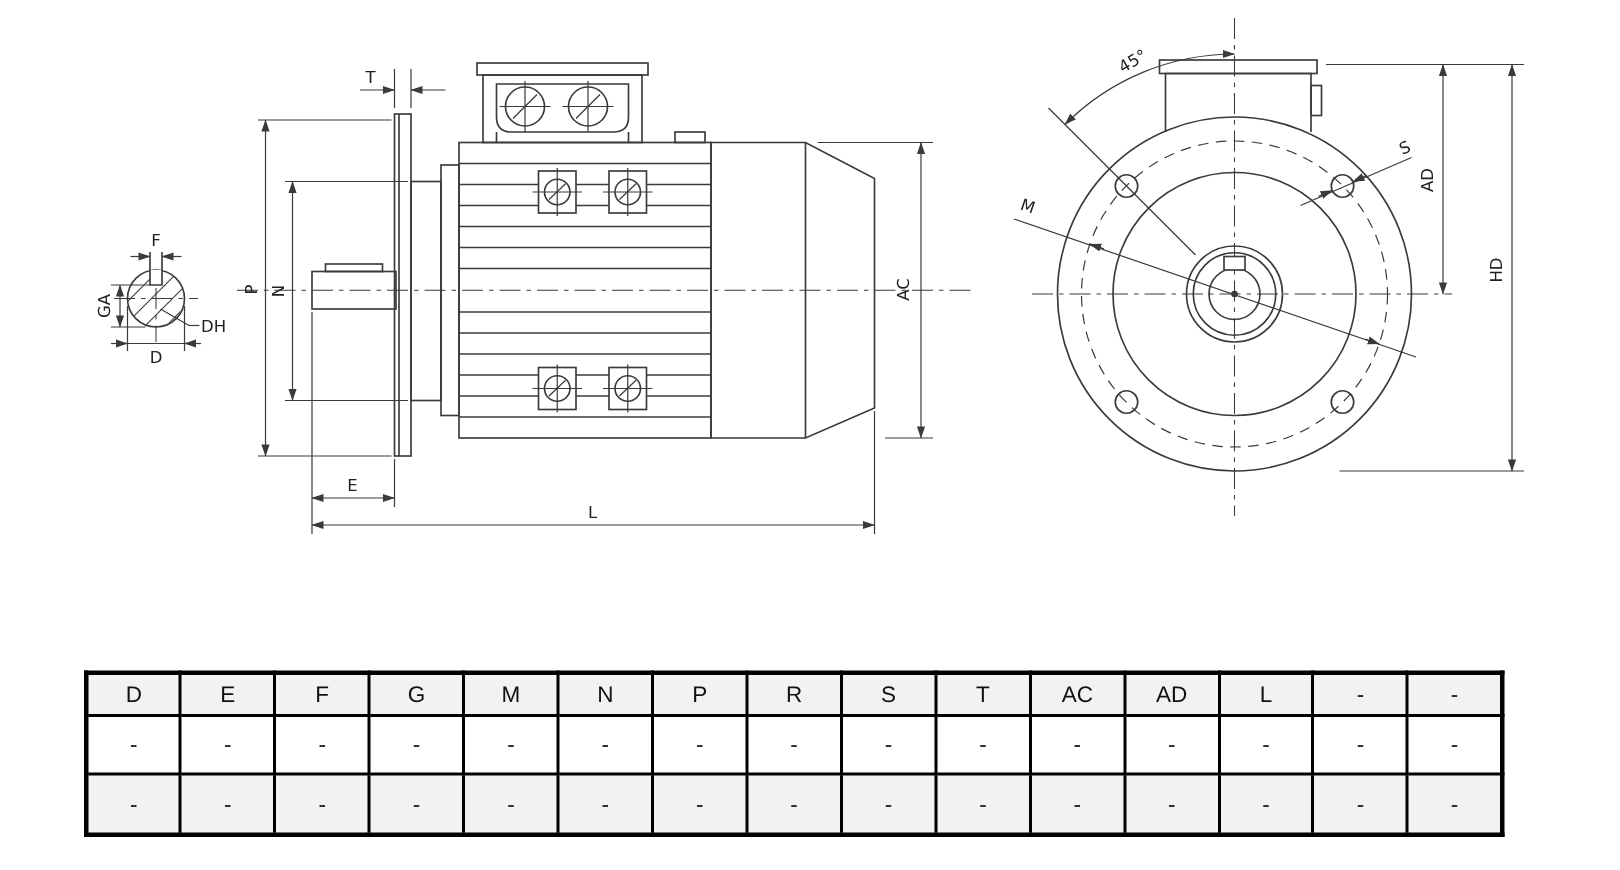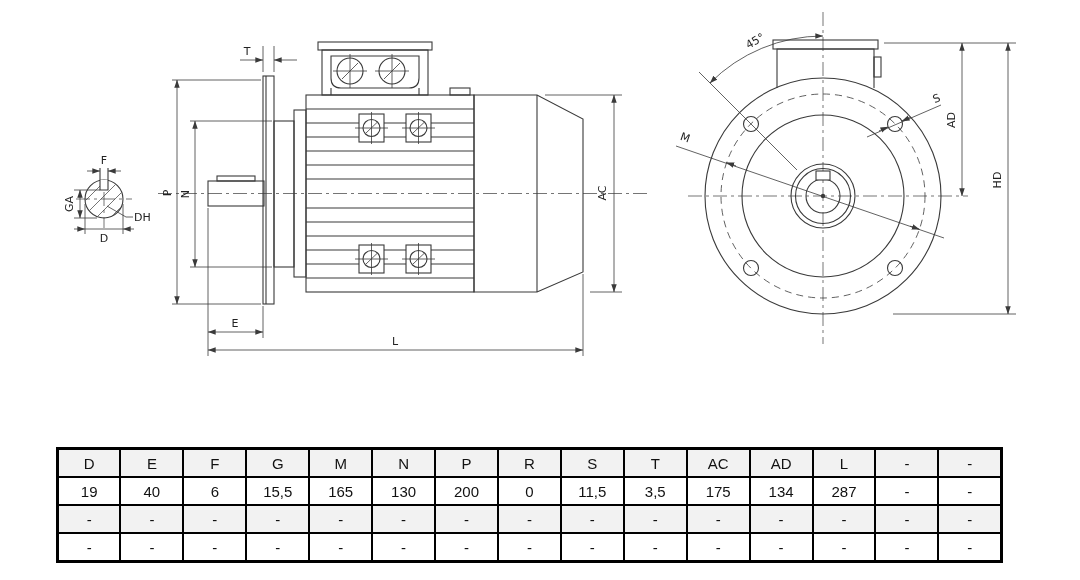--- a/index.html
+++ b/index.html
@@ -276,37 +276,20 @@
         <th>T</th>
         <th>AC</th>
         <th>AD</th>
         <th>L</th>
         <th>-</th>
         <th>-</th>
       </tr>
     </thead>
   <tbody>
       <tr>
-        <td>19</td>
-        <td>40</td>
-        <td>6</td>
-        <td>15,5</td>
-        <td>165</td>
-        <td>130</td>
-        <td>200</td>
-        <td>0</td>
-        <td>11,5</td>
-        <td>3,5</td>
-        <td>175</td>
-        <td>134</td>
-        <td>287</td>
-        <td>-</td>
-        <td>-</td>
-      </tr>
-      <tr>
         <td>-</td>
         <td>-</td>
         <td>-</td>
         <td>-</td>
         <td>-</td>
         <td>-</td>
         <td>-</td>
         <td>-</td>
         <td>-</td>
         <td>-</td>

